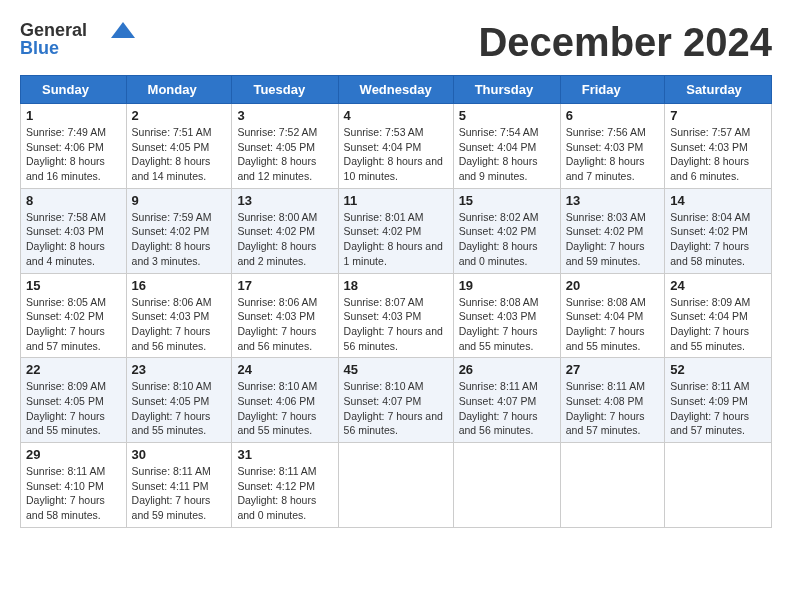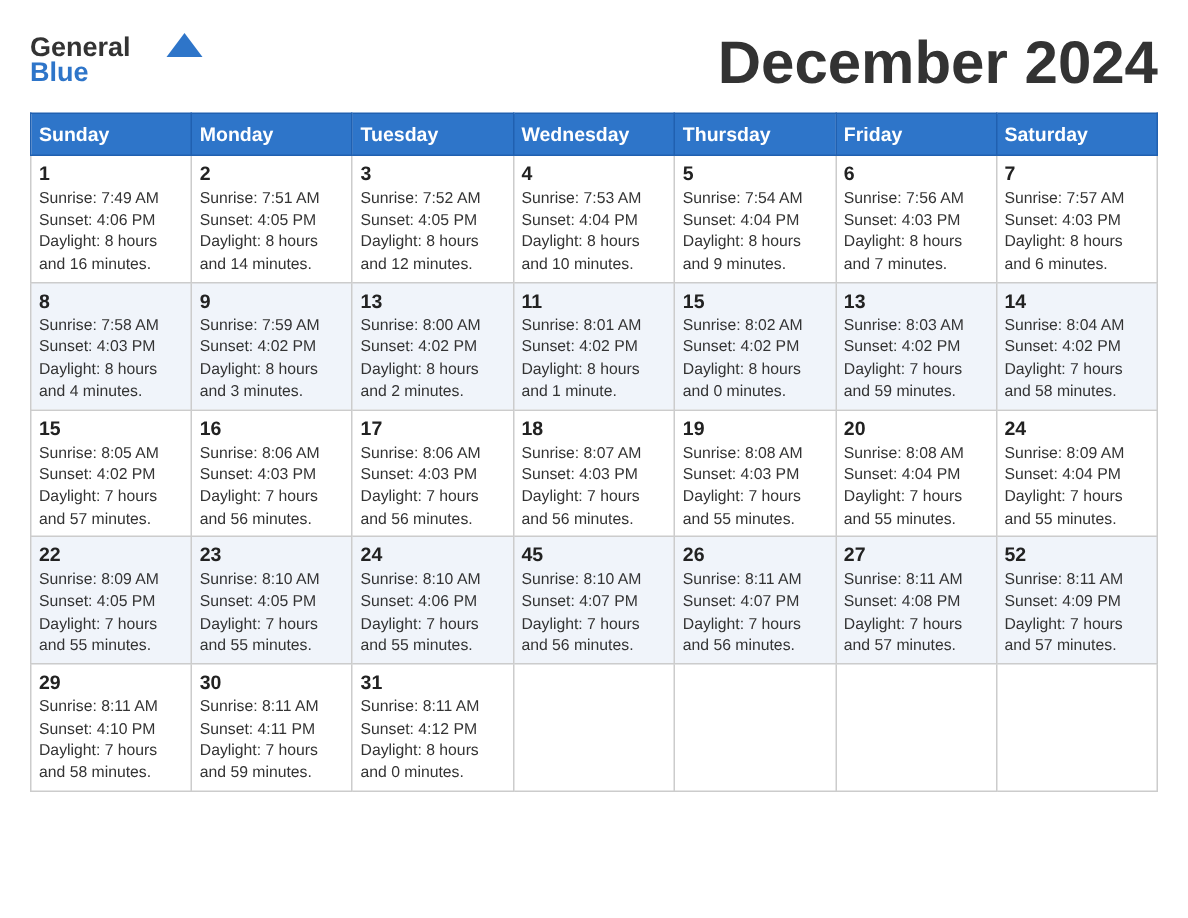--- a/index.html
+++ b/index.html
@@ -16,21 +16,21 @@
       align-items: flex-start;
       margin-bottom: 10px;
     }
     .logo {
       display: flex;
       flex-direction: column;
       align-items: flex-start;
     }
     .logo-row {
       display: flex;
-      align-items: center;
+      align-items: flex-start;
       gap: 22px;
     }
     .title-area {
       text-align: right;
     }
     .month-title {
       font-size: 40px;
       font-weight: bold;
       color: #333;
     }
@@ -41,21 +41,21 @@
     }
     .calendar-table {
       width: 100%;
       border-collapse: collapse;
       font-size: 11px;
     }
     .calendar-table th {
       background-color: #2e75c9;
       color: #fff;
       text-align: left;
-      padding: 6px 5px;
+      padding: 6px 21px;
       font-size: 13px;
       font-weight: bold;
       border: 1px solid #2060b0;
     }
     .calendar-table td {
       border: 1px solid #ccc;
       vertical-align: top;
       padding: 4px 5px;
       width: 108px;
       height: 80px;

